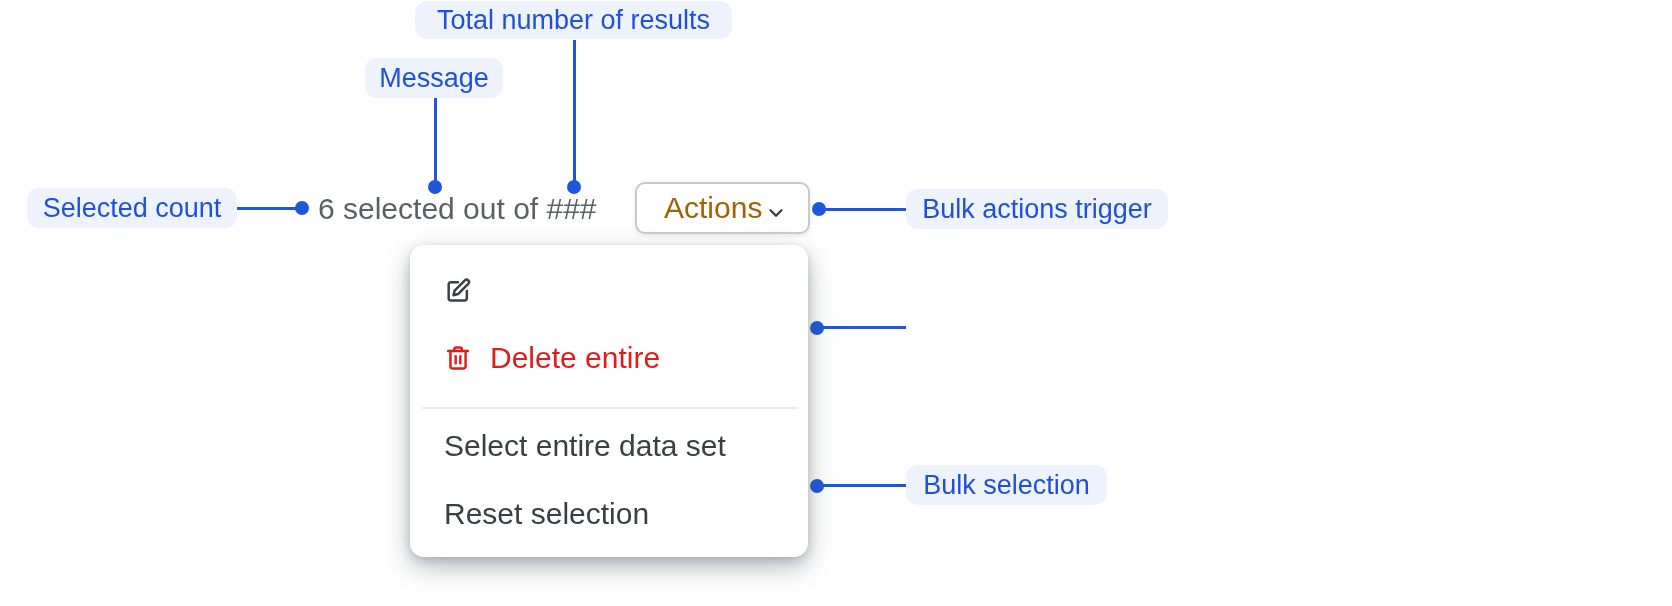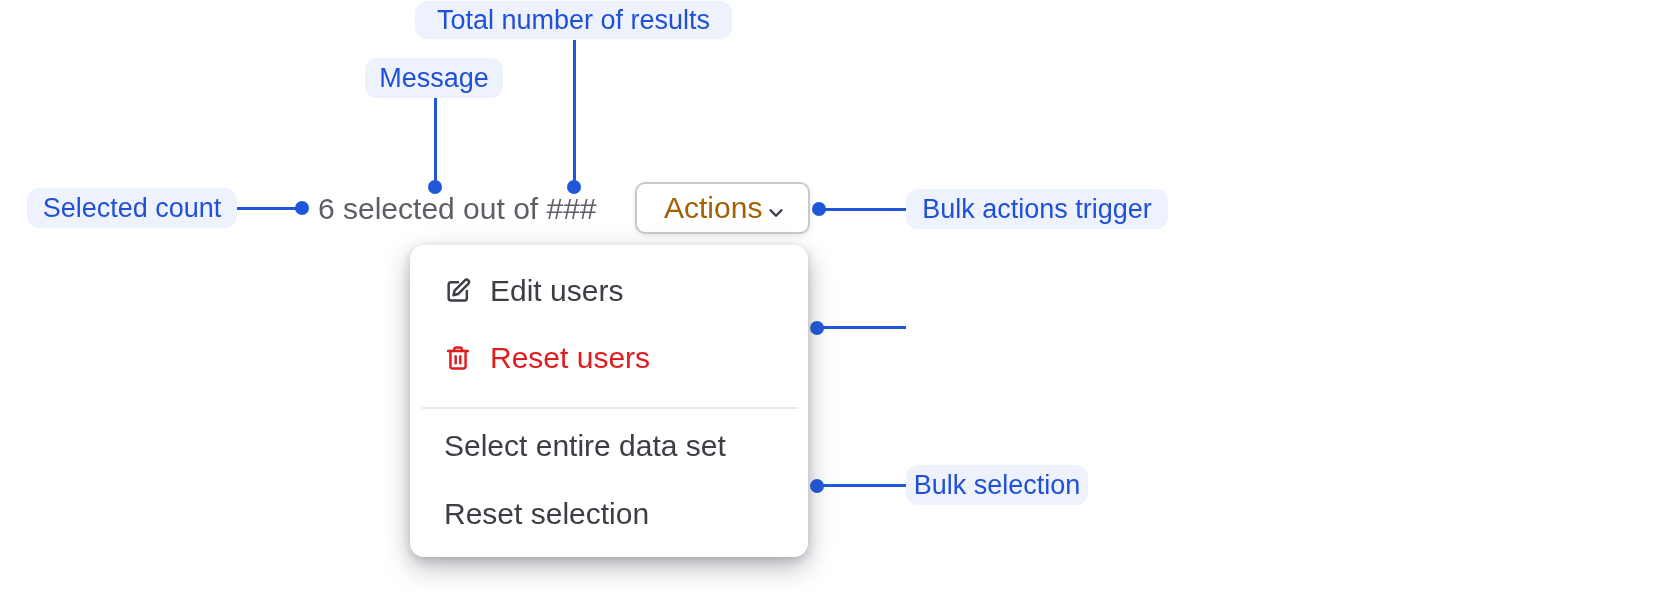--- a/index.html
+++ b/index.html
@@ -27,21 +27,21 @@
     color: #2050d8;
     font-size: 27px;
     font-weight: 500;
     white-space: nowrap;
   }
   .callout-total    { left: 415px; top: 1px;   width: 317px; height: 38px; }
   .callout-message  { left: 365px; top: 58px;  width: 138px; }
   .callout-selected { left: 3px;   top: 188px; width: 210px; margin-left: 24px; }
   .callout-trigger  { left: 906px; top: 189px; width: 262px; }
   .callout-actions  { left: 906px; top: 306px; width: 179px; }
-  .callout-selection{ left: 906px; top: 465px; width: 182px; }
+  .callout-selection{ left: 906px; top: 465px; width: 201px; }
 
   
   .line { position: absolute; background: #2057da; }
   .line.v { width: 3px; }
   .line.h { height: 3px; }
   .line-total    { left: 573px; top: 40px;  height: 142px; }
   .line-message  { left: 434px; top: 98px;  height: 84px; }
   .line-selected { left: 216px; top: 207px; width: 82px; }
   .line-trigger  { left: 824px; top: 208px; width: 82px; }
   .line-actions  { left: 822px; top: 326px; width: 84px; }
@@ -158,34 +158,33 @@
 
   <div class="menu">
 
     <div class="menu-item mi-edit">
       <span class="mi-icon">
         <svg viewBox="0 0 24 24" width="28" height="28" fill="none" stroke="#3b3e45" stroke-width="2.1" stroke-linecap="round" stroke-linejoin="round">
           <path d="M12 4.5H5.8A1.8 1.8 0 0 0 4 6.3v12a1.8 1.8 0 0 0 1.8 1.8h12a1.8 1.8 0 0 0 1.8-1.8V12"></path>
           <path d="M17.9 2.9a2.05 2.05 0 0 1 2.9 2.9L12 14.6l-3.9 1 1-3.9 8.8-8.8z"></path>
         </svg>
       </span>
-      <span>Edit users</span>
     </div>
 
     <div class="menu-item mi-delete danger">
       <span class="mi-icon">
         <svg viewBox="0 0 24 24" width="28" height="28" fill="none" stroke="#e01c1c" stroke-width="2.1" stroke-linecap="round" stroke-linejoin="round">
           <path d="M3.5 6h17"></path>
           <path d="M18.5 6v13.2a1.8 1.8 0 0 1-1.8 1.8H7.3a1.8 1.8 0 0 1-1.8-1.8V6"></path>
           <path d="M8.7 6V4.6a1.6 1.6 0 0 1 1.6-1.6h3.4a1.6 1.6 0 0 1 1.6 1.6V6"></path>
           <line x1="10" y1="10.5" x2="10" y2="16.5"></line>
           <line x1="14" y1="10.5" x2="14" y2="16.5"></line>
         </svg>
       </span>
-      <span>Reset users</span>
+      <span>Delete entire</span>
     </div>
 
     <div class="menu-divider"></div>
 
     <div class="menu-item mi-reset">
       <span>Reset selection</span>
     </div>
 
     <div class="menu-item mi-selectall">
       <span>Select entire data set</span>

